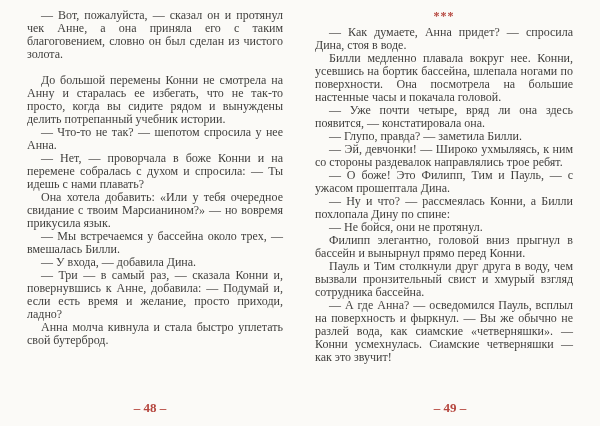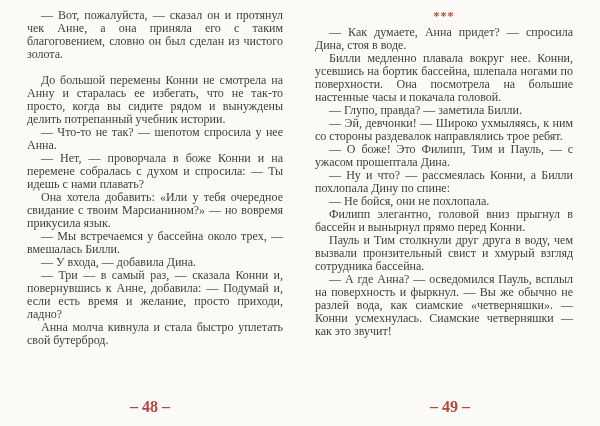--- a/index.html
+++ b/index.html
@@ -40,21 +40,21 @@
     line-height: 14px;
     margin-bottom: 3px;
   }
   .page-number {
     position: absolute;
     bottom: 10px;
     left: 0;
     right: 0;
     text-align: center;
     color: #b5463e;
-    font-size: 16px;
+    font-size: 13px;
     font-weight: bold;
   }
 </style>
 </head>
 <body>
 
 <div class="book">
 
   <div class="page left">
     <div class="text">
@@ -70,25 +70,26 @@
       <p>Анна молча кивнула и стала быстро уплетать свой бутерброд.</p>
     </div>
     <div class="page-number">– 48 –</div>
   </div>
 
   <div class="page right">
     <div class="ornament">***</div>
     <div class="text">
       <p>— Как думаете, Анна придет? — спросила Дина, стоя в воде.</p>
       <p>Билли медленно плавала вокруг нее. Конни, усевшись на бортик бассейна, шлепала ногами по поверхности. Она посмотрела на большие настенные часы и покачала головой.</p>
+      <p>— Уже почти четыре, вряд ли она здесь появится, — констатировала она.</p>
       <p>— Глупо, правда? — заметила Билли.</p>
       <p>— Эй, девчонки! — Широко ухмыляясь, к ним со стороны раздевалок направлялись трое ребят.</p>
       <p>— О боже! Это Филипп, Тим и Пауль, — с ужасом прошептала Дина.</p>
       <p>— Ну и что? — рассмеялась Конни, а Билли похлопала Дину по спине:</p>
-      <p>— Не бойся, они не похлопала.</p>
+      <p>— Не бойся, они не протянул.</p>
       <p>Филипп элегантно, головой вниз прыгнул в бассейн и вынырнул прямо перед Конни.</p>
       <p>Пауль и Тим столкнули друг друга в воду, чем вызвали пронзительный свист и хмурый взгляд сотрудника бассейна.</p>
       <p>— А где Анна? — осведомился Пауль, всплыл на поверхность и фыркнул. — Вы же обычно не разлей вода, как сиамские «четверняшки». — Конни усмехнулась. Сиамские четверняшки — как это звучит!</p>
     </div>
     <div class="page-number">– 49 –</div>
   </div>
 
 </div>
 
 </body></html>

